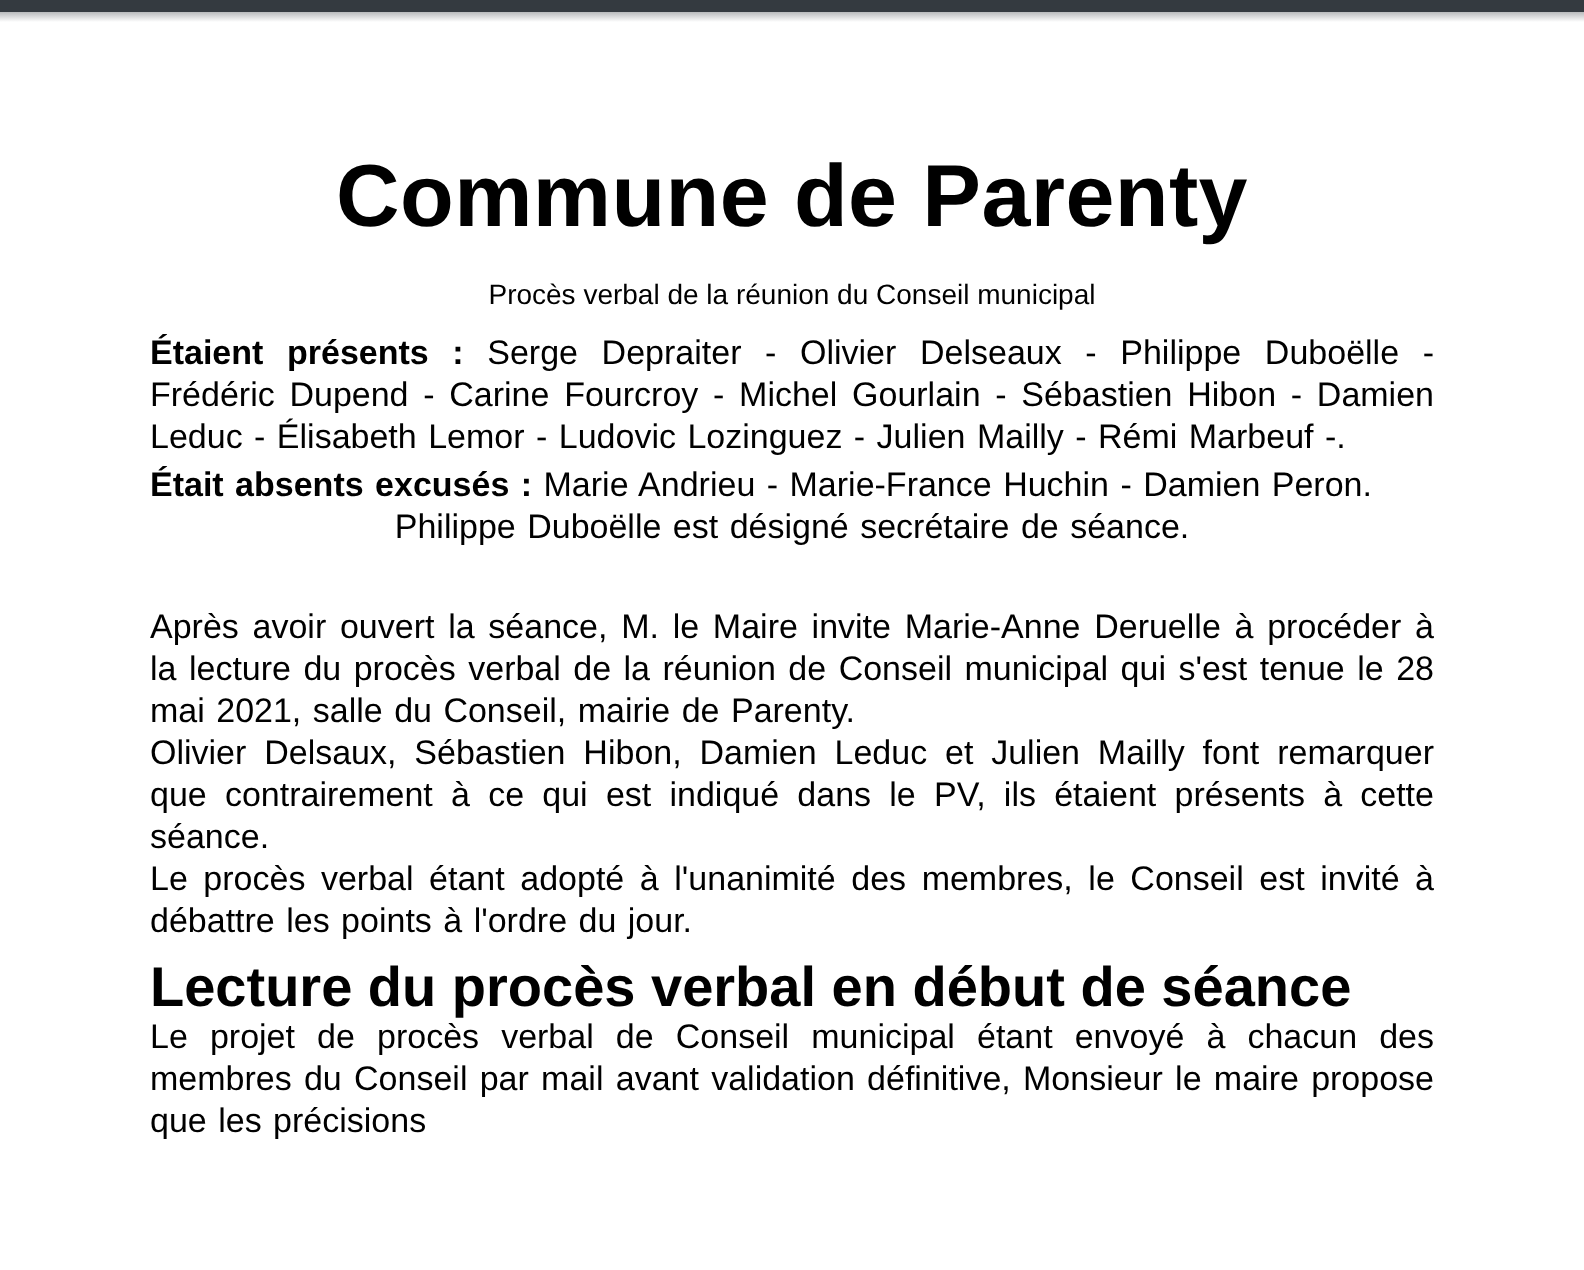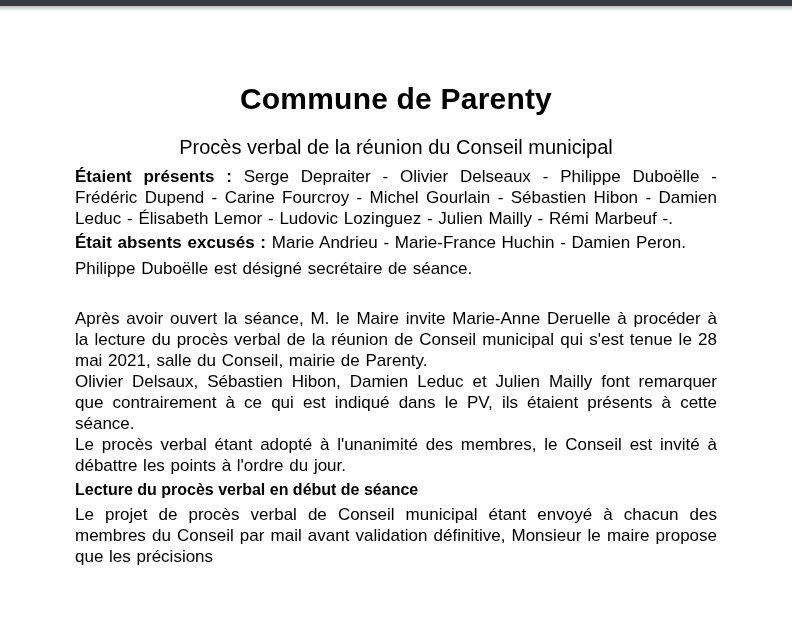--- a/index.html
+++ b/index.html
@@ -30,30 +30,30 @@
     overflow: hidden;
   }
 
   .content {
     width: 642px;
     margin: 0 75px;
   }
 
   h1.doc-title {
     margin-top: 70px;
-    font-size: 30px;
+    font-size: 44px;
     line-height: 36px;
     font-weight: bold;
     text-align: center;
     letter-spacing: 0.2px;
   }
 
   p.subtitle {
     margin-top: 19px;
-    font-size: 20px;
+    font-size: 14px;
     line-height: 23px;
     text-align: center;
   }
 
   .body-text {
     font-size: 17px;
     line-height: 21px;
     word-spacing: 1px;
   }
 
@@ -66,33 +66,33 @@
   p.presents {
     margin-top: 7px;
     text-align: justify;
   }
 
   p.absents {
     margin-top: 3px;
   }
 
   p.secretary {
-    margin-top: 5px;
+    text-align: center;
   }
 
   .body-block {
     margin-top: 29px;
   }
   .body-block p {
     text-align: justify;
   }
 
   h2.section-heading {
-    margin-top: 3px;
-    font-size: 16px;
+    margin-top: 12px;
+    font-size: 28px;
     line-height: 22px;
     font-weight: bold;
   }
 
   p.section-paragraph {
     margin-top: 3px;
     text-align: justify;
   }
 
   strong.run-in { font-weight: bold; }

